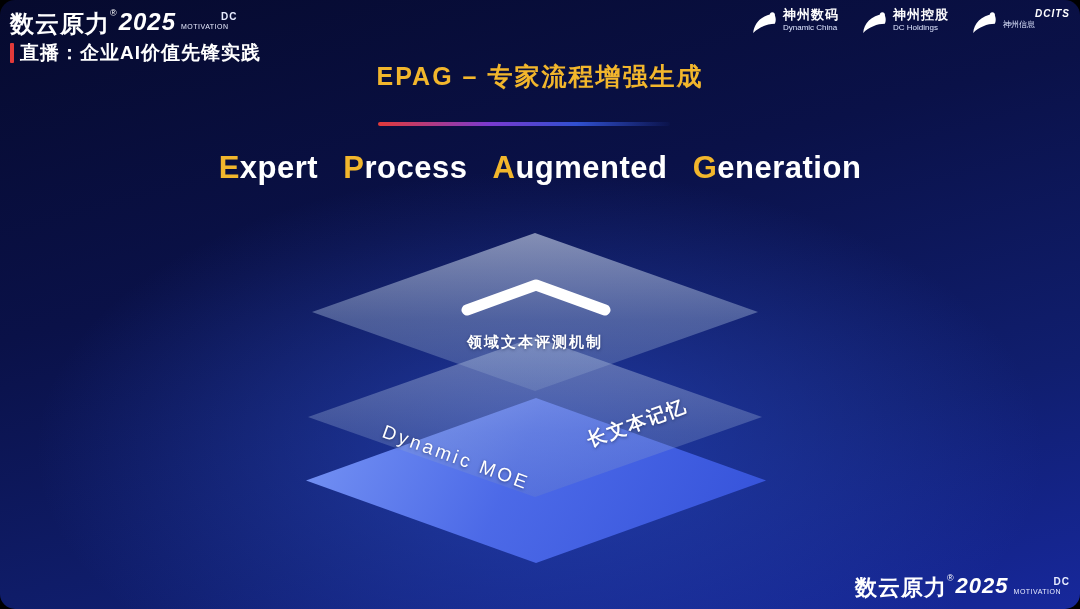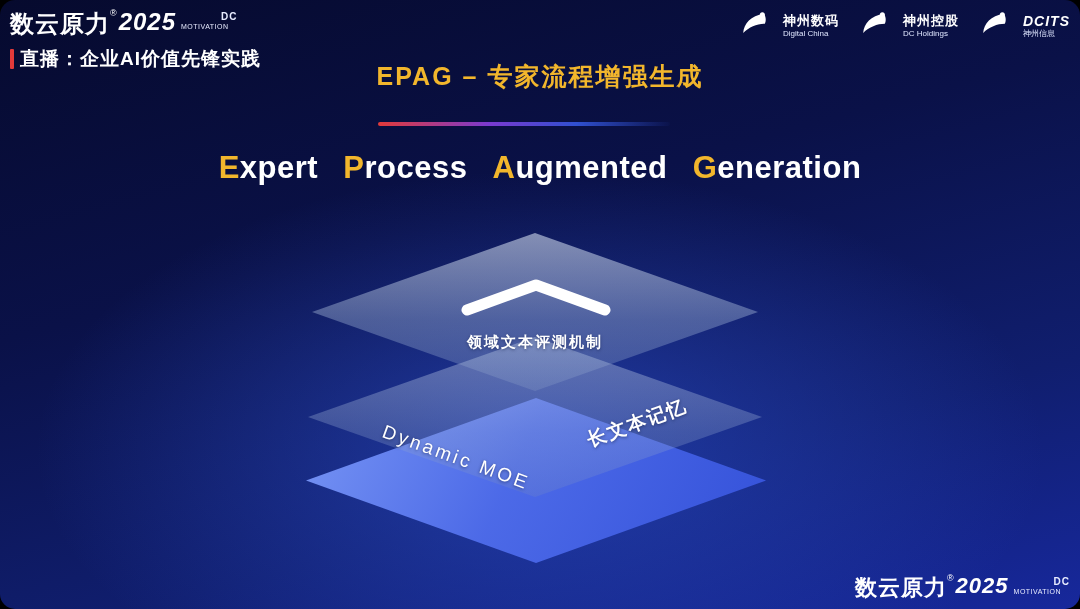--- a/index.html
+++ b/index.html
@@ -16,47 +16,47 @@
   
   .brand { position:absolute; display:flex; align-items:flex-start; }
   .brand.top { left:10px; top:8px; }
   .brand-cn { font-size:24px; font-weight:bold; letter-spacing:1px; color:#fff; }
   .brand-reg { font-size:9px; vertical-align:super; }
   .brand-year { font-size:24px; font-weight:bold; font-style:italic; color:#fff; margin-left:2px; letter-spacing:1px; }
   .brand-sub { margin-left:5px; margin-top:4px; line-height:1.05; color:#e8ecff; }
   .brand-sub .l1 { font-size:10px; font-weight:bold; letter-spacing:1px;padding-left:40px; }
   .brand-sub .l2 { font-size:7px; letter-spacing:0.5px; }
 
-  .live-row { position:absolute; left:10px; top:46px; display:flex; align-items:center; }
+  .live-row { position:absolute; left:10px; top:40px; display:flex; align-items:center; }
   .live-bar { width:4px; height:20px; margin-right:6px; border-radius:1px; }
   .live-text { font-size:19px; font-weight:bold; color:#fff; letter-spacing:1px; }
 
   
   .page-title {
     position:absolute; left:0; right:0; top:60px; text-align:center;
     font-size:25px; font-weight:bold; letter-spacing:2px;
   }
   .divider {
     position:absolute; left:378px; top:122px; width:292px; height:4px; border-radius:2px;
     background:linear-gradient(90deg, #e23a3a 0%, #7a3ad0 38%, #3050d0 68%, rgba(30,60,180,0.05) 100%);
   }
   .subtitle {
     position:absolute; left:0; right:0; top:150px; text-align:center;
     font-size:31px; font-weight:600; letter-spacing:0.5px; color:#fff;
   }
   .subtitle .word { margin:0 8px; }
 
   
   .partners { position:absolute; right:10px; top:8px; display:flex; gap:20px; align-items:center; }
-  .partner { display:flex; align-items:flex-end; gap:14px; }
+  .partner { display:flex; align-items:flex-start; gap:4px; }
   .partner svg { width:30px; height:30px; }
   .partner-text { line-height:1.15; }
   .partner-text .l1 { font-size:13px; font-weight:bold; letter-spacing:1px; color:#fff; }
   .partner-text .l2 { font-size:8px; color:#dfe6ff; }
-  .partner.dcits .l1 { font-style:italic; font-size:14px; }
+  .partner.dcits .l1 { font-style:italic; font-size:10px;margin-left:32px; }
 
   
   .layer { position:absolute; clip-path:polygon(50% 0, 100% 50%, 50% 100%, 0 50%); }
   .layer-top {
     left:312px; top:233px; width:446px; height:158px; z-index:3;
     background:linear-gradient(180deg, rgba(228,238,252,0.55) 0%, rgba(170,190,220,0.38) 55%, rgba(140,160,200,0.28) 100%);
   }
   .layer-mid {
     left:308px; top:337px; width:454px; height:160px; z-index:2;
     background:linear-gradient(180deg, rgba(205,218,240,0.42) 0%, rgba(150,170,210,0.30) 60%, rgba(120,140,190,0.24) 100%);
@@ -122,21 +122,21 @@
   </div>
 
   <div class="partners">
     <div class="partner">
       <svg viewBox="0 0 36 36" aria-hidden="true">
         <path d="M30 7 C14 9 6 19 5 30 C12 23 22 19 31 19 C33 15 32 10 30 7 Z" fill="#ffffff"></path>
         <circle cx="28" cy="8" r="3" fill="#ffffff"></circle>
       </svg>
       <span class="partner-text">
         <div class="l1">神州数码</div>
-        <div class="l2">Digital China</div>
+        <div class="l2">Dynamic China</div>
       </span>
     </div>
     <div class="partner">
       <svg viewBox="0 0 36 36" aria-hidden="true">
         <path d="M30 7 C14 9 6 19 5 30 C12 23 22 19 31 19 C33 15 32 10 30 7 Z" fill="#ffffff"></path>
         <circle cx="28" cy="8" r="3" fill="#ffffff"></circle>
       </svg>
       <span class="partner-text">
         <div class="l1">神州控股</div>
         <div class="l2">DC Holdings</div>

